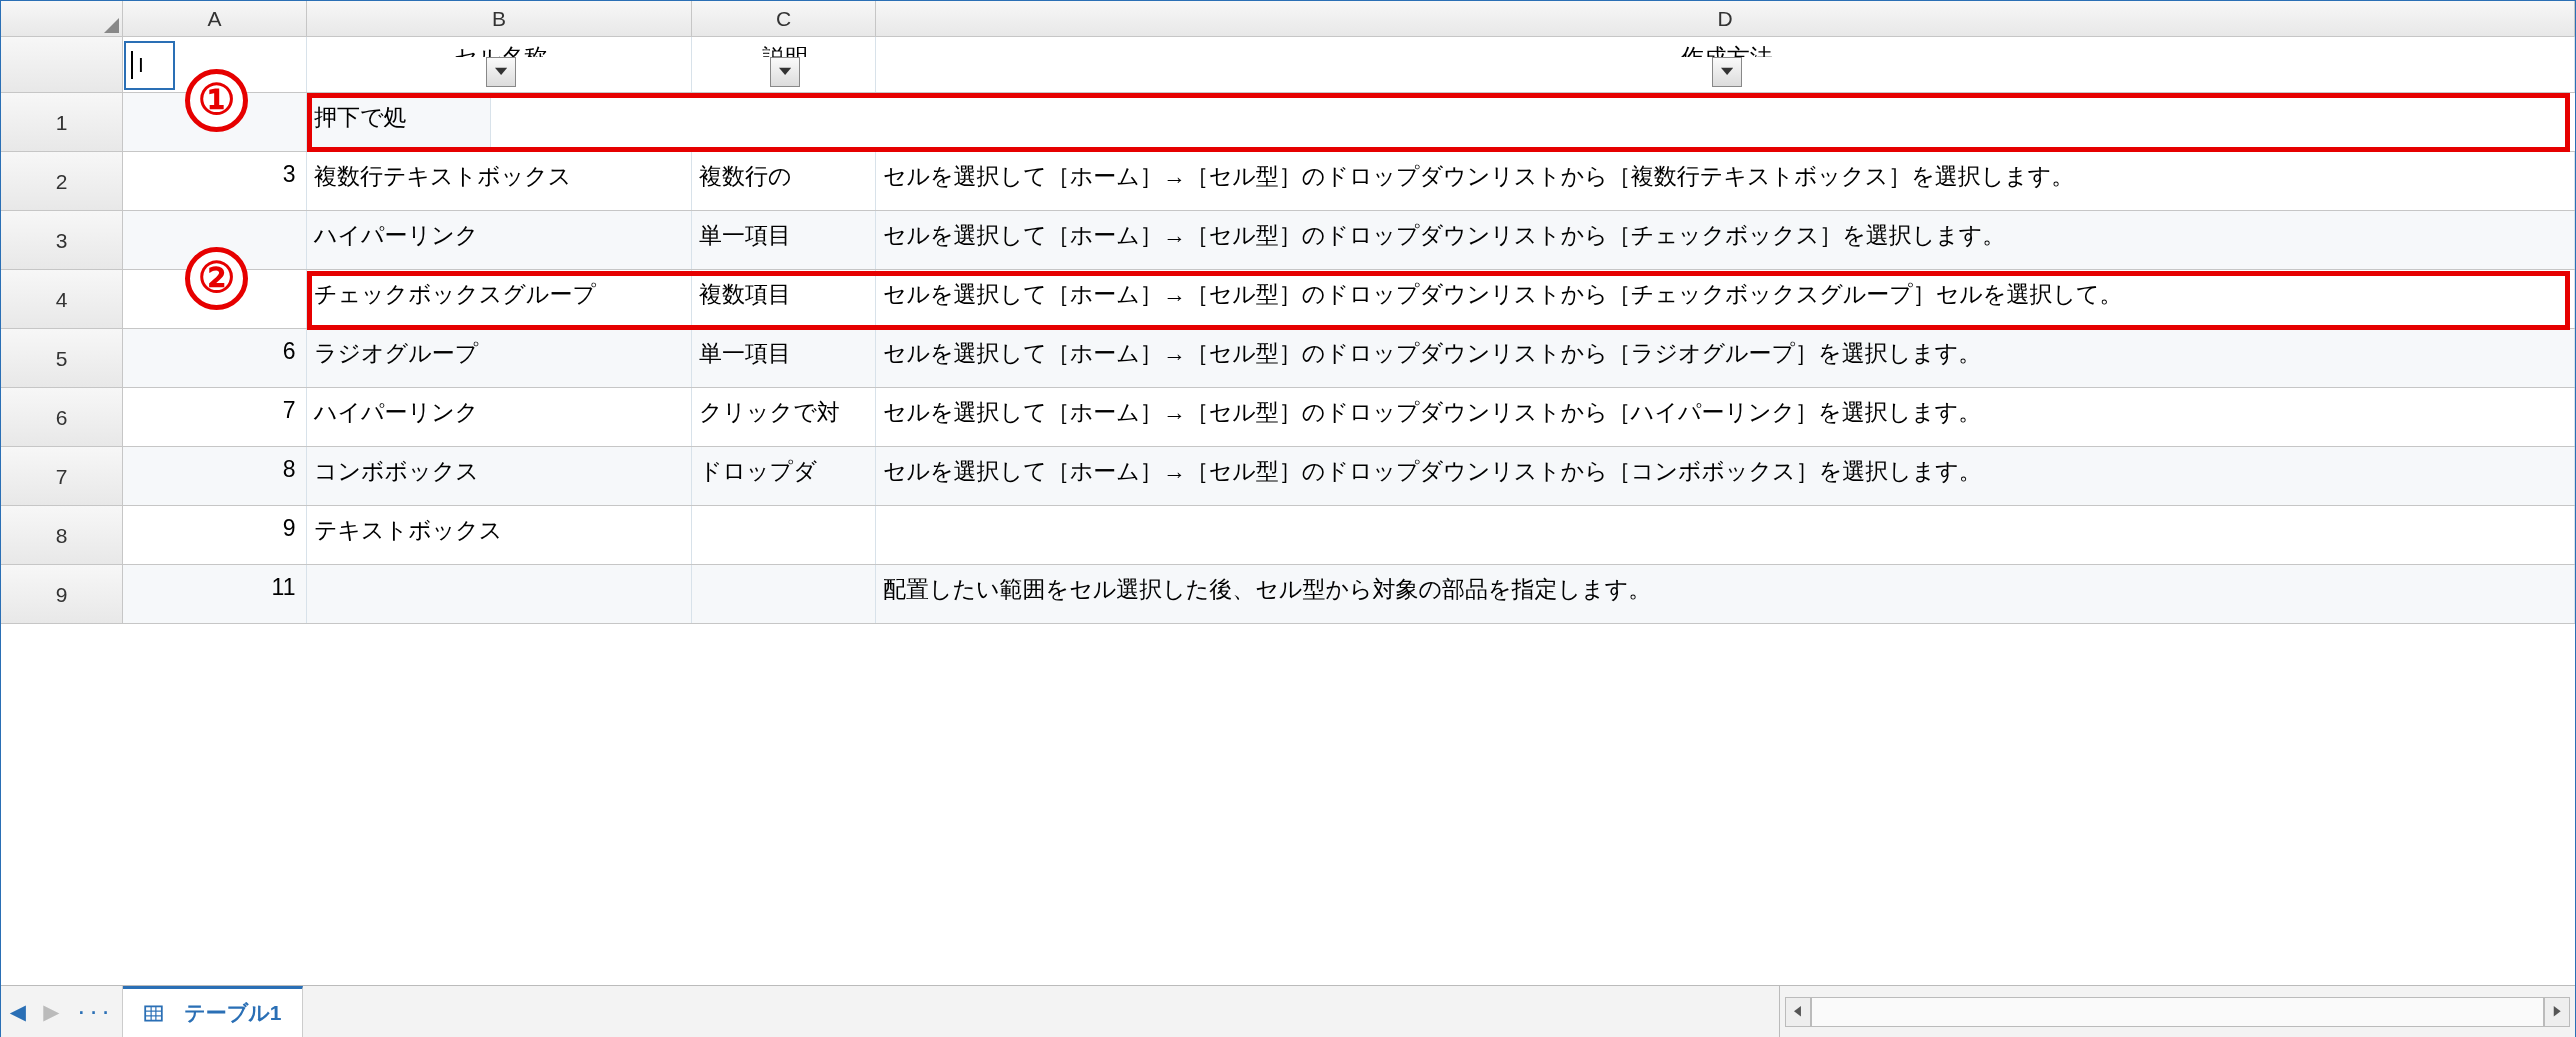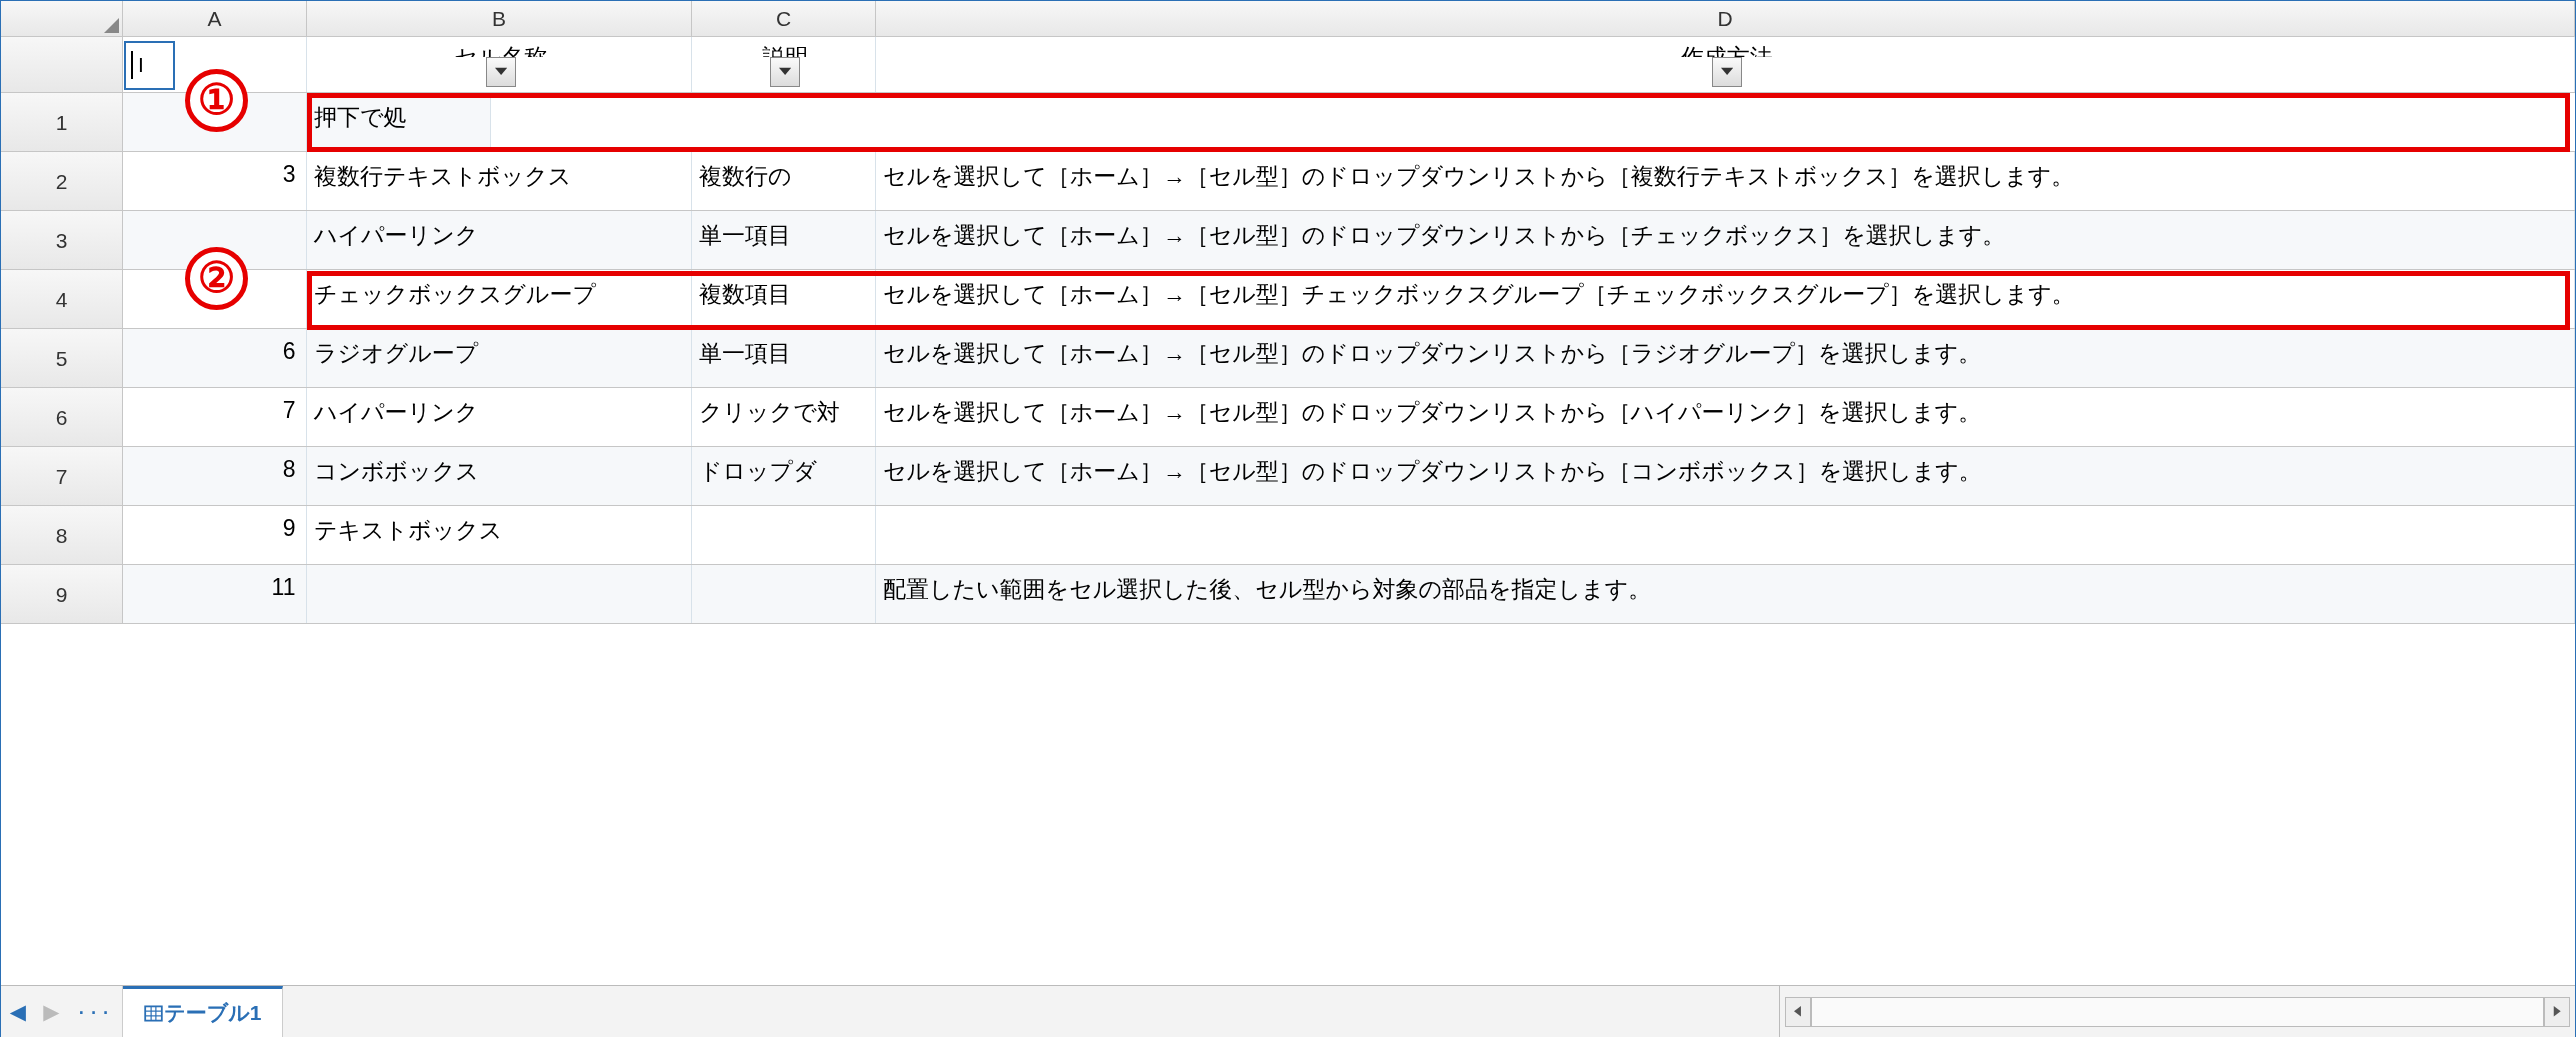--- a/index.html
+++ b/index.html
@@ -153,21 +153,21 @@
 .nav-btn.disabled { color: #bbb; }
 .dots { color: #2a6fb5; font-size: 26px; letter-spacing: 3.5px; }
 .sheet-tab {
   display: flex; align-items: center;
   padding: 0 21px;
   border-right: 0.9px solid #ccc;
   background: #fff;
   border-top: 3.5px solid #2a6fb5;
   color: #2a6fb5;
   font-weight: bold;
-  gap: 1px;
+  gap: 21px;
 }
 .sheet-tab svg { width: 19px; height: 19px; }
 .tab-spacer { flex: 1; }
 .hscroll-area {
   width: 796px;
   border-left: 0.9px solid #bbb;
   display: flex;
   align-items: center;
   padding: 5.2px;
 }
@@ -249,21 +249,21 @@
       <div class="cell c-A num"></div>
       <div class="cell c-B">ハイパーリンク</div>
       <div class="cell c-C">単一項目</div>
       <div class="cell c-D">セルを選択して［ホーム］→［セル型］のドロップダウンリストから［チェックボックス］を選択します。</div>
     </div>
     <div class="row">
       <div class="row-head">4</div>
       <div class="cell c-A num"></div>
       <div class="cell c-B">チェックボックスグループ</div>
       <div class="cell c-C">複数項目</div>
-      <div class="cell c-D">セルを選択して［ホーム］→［セル型］チェックボックスグループ［チェックボックスグループ］を選択します。</div>
+      <div class="cell c-D">セルを選択して［ホーム］→［セル型］のドロップダウンリストから［チェックボックスグループ］セルを選択して。</div>
     </div>
     <div class="row">
       <div class="row-head">5</div>
       <div class="cell c-A num">6</div>
       <div class="cell c-B">ラジオグループ</div>
       <div class="cell c-C">単一項目</div>
       <div class="cell c-D">セルを選択して［ホーム］→［セル型］のドロップダウンリストから［ラジオグループ］を選択します。</div>
     </div>
     <div class="row">
       <div class="row-head">6</div>

